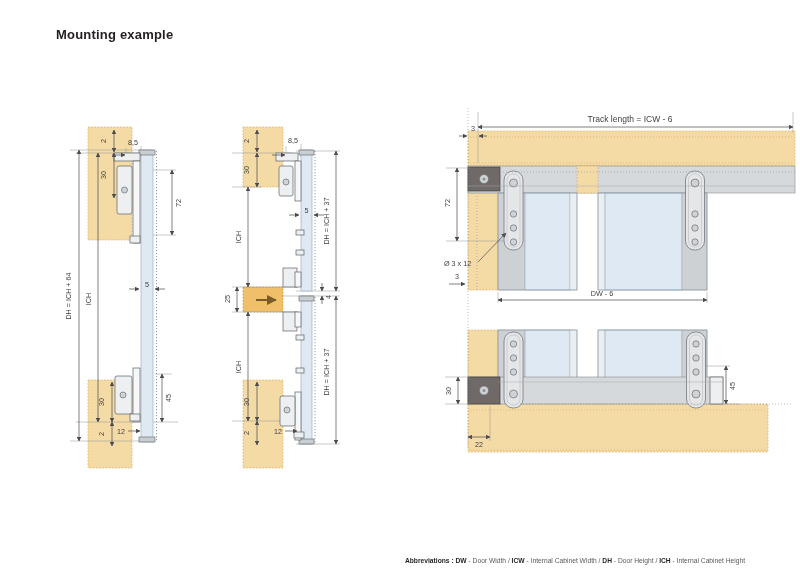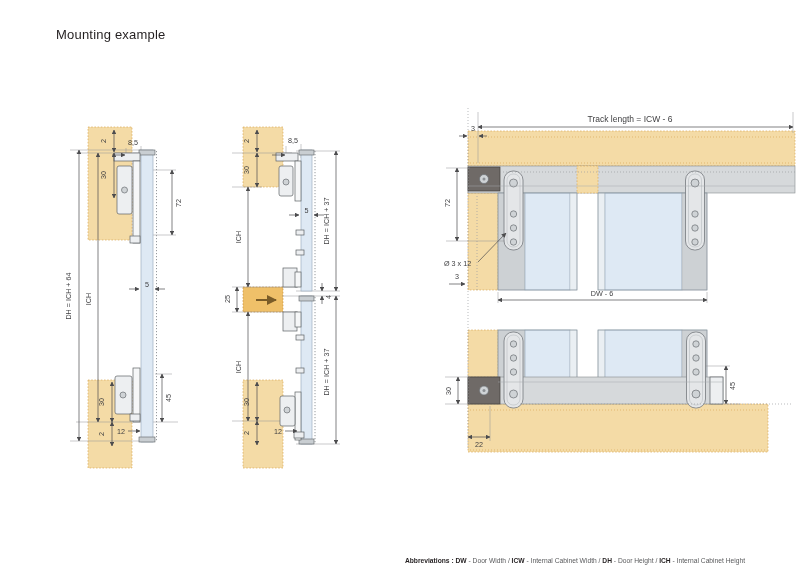--- a/index.html
+++ b/index.html
@@ -1,18 +1,18 @@
 <!DOCTYPE html>
 <html><head>
 <meta charset="utf-8">
 <style>
   html,body{margin:0;padding:0;}
   body{width:800px;height:584px;background:#ffffff;position:relative;overflow:hidden;
        font-family:"Liberation Sans",sans-serif;}
-  .title{position:absolute;left:56px;top:27px;font-size:13px;font-weight:normal;color:#231f20;
+  .title{position:absolute;left:56px;top:27px;font-size:13px;font-weight:bold;color:#231f20;
          letter-spacing:.2px;}
   .canvas{position:absolute;left:0;top:0;}
   .footer{position:absolute;left:370px;top:557px;width:410px;text-align:center;
           font-size:6.7px;color:#58595b;white-space:nowrap;}
   .footer .b{font-weight:bold;color:#231f20;}
   
   .wood{fill:#f4dba6;stroke:#d9a959;stroke-width:.7;stroke-dasharray:1.6 1.6;}
   .shelf{fill:#efc069;stroke:#c98f3d;stroke-width:.7;stroke-dasharray:1.6 1.6;}
   .door{fill:#dee9f4;stroke:#9fb0bf;stroke-width:.7;}
   .cap{fill:#c9ced2;stroke:#5d6164;stroke-width:.6;}

